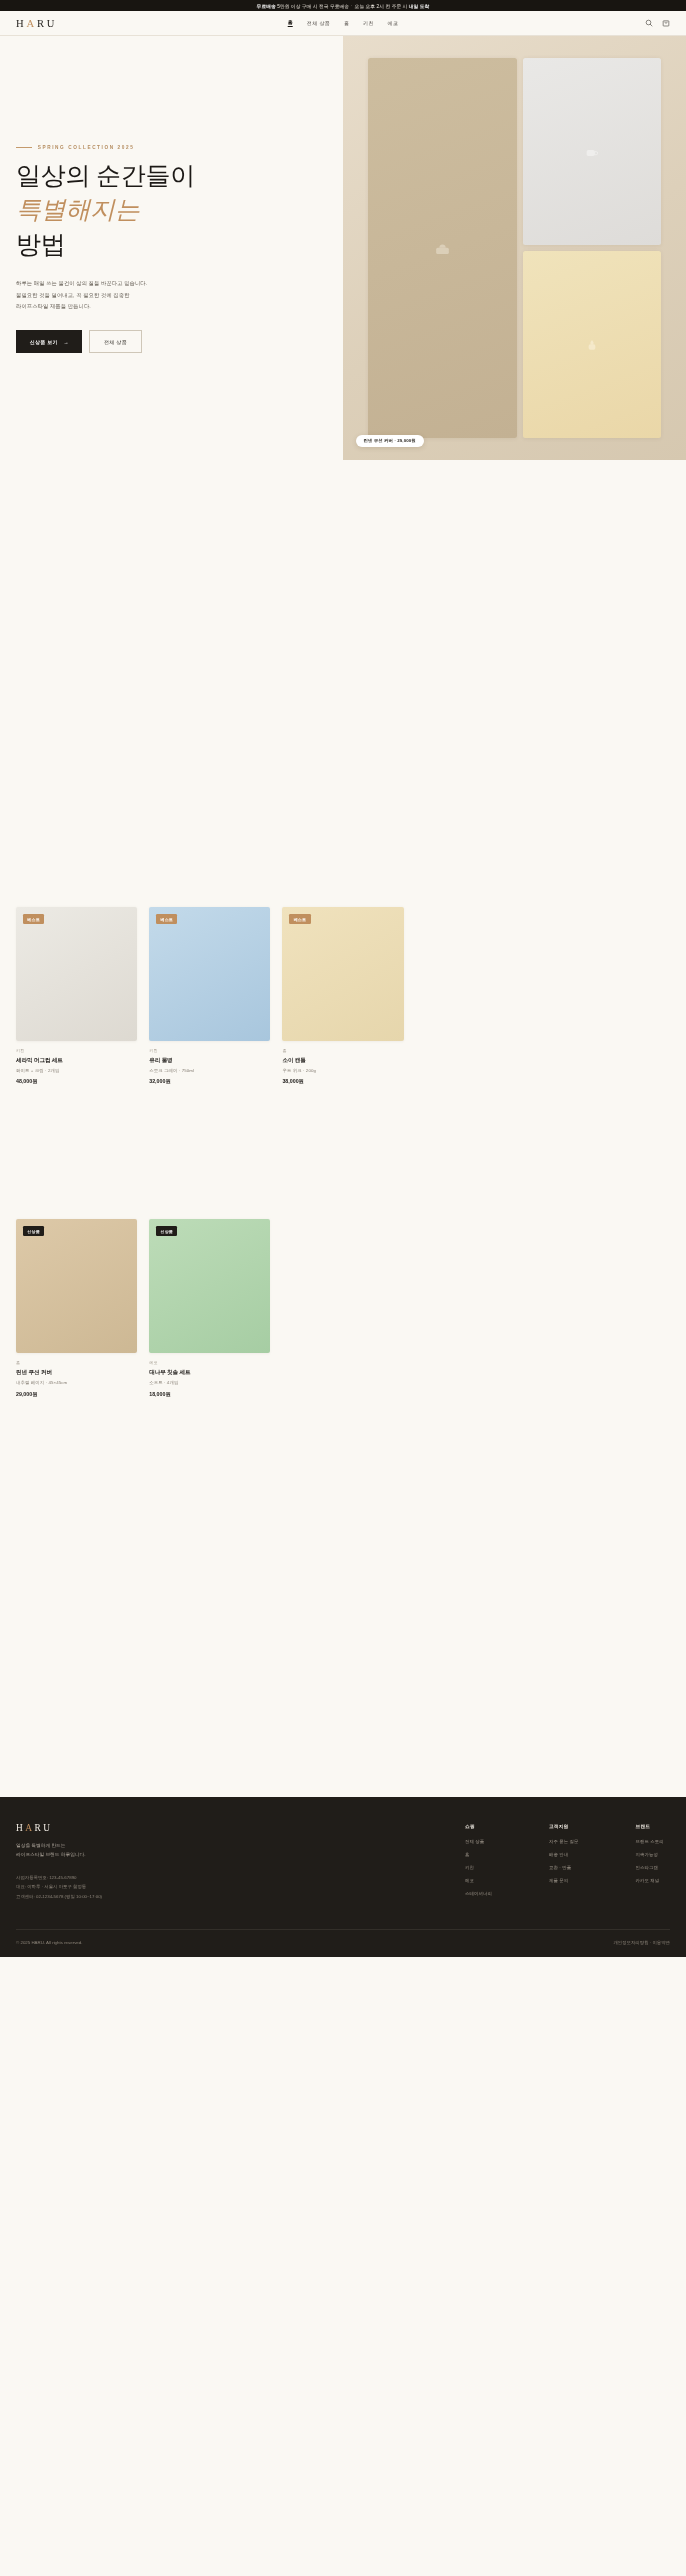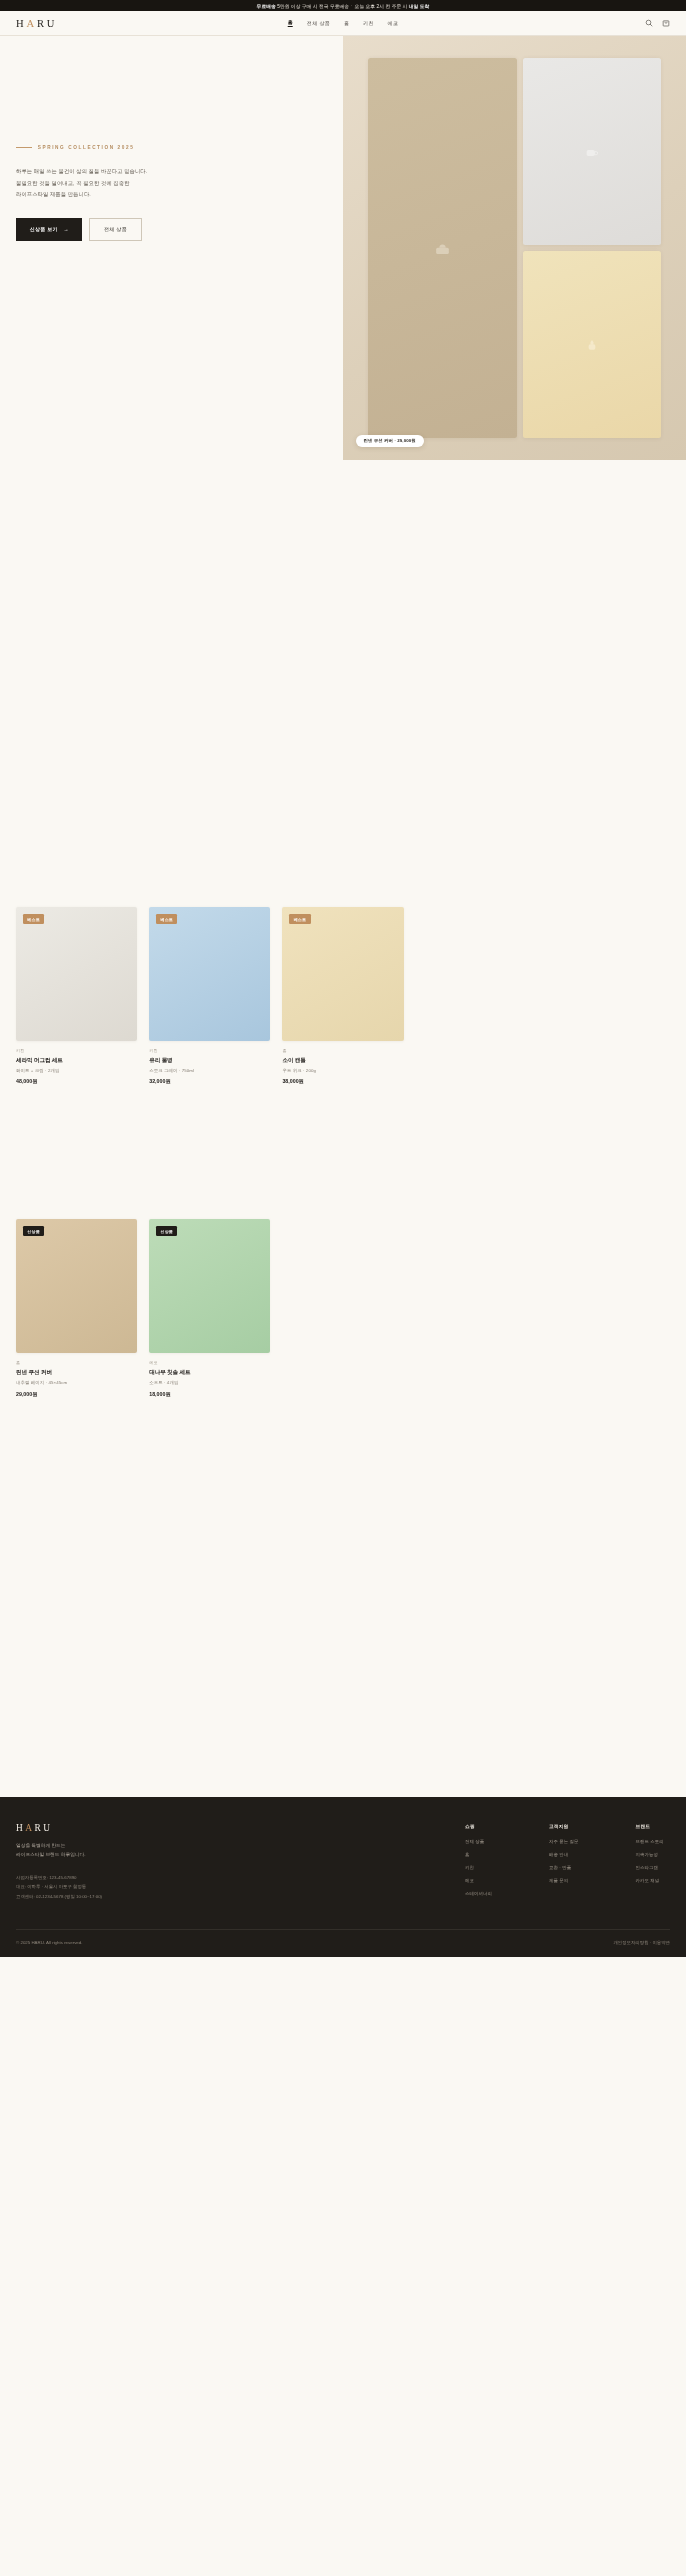--- a/index.html
+++ b/index.html
@@ -333,20 +333,25 @@
     </div>
     <div class="hero-badge">린넨 쿠션 커버 · 29,000원</div>
   </div>
 
   <div class="hero-text">
     <div class="eyebrow">
       <span class="line"></span>
       <span>SPRING COLLECTION 2025</span>
     </div>
 
+    <h1 class="hero-title">
+      <span>일상의 순간들이</span><br>
+      <span class="accent">특별해지는</span><br>
+      <span>방법</span>
+    </h1>
 
     <p class="hero-desc">
       <span>하루는 매일 쓰는 물건이 삶의 질을 바꾼다고 믿습니다.</span><br>
       <span>불필요한 것을 덜어내고, 꼭 필요한 것에 집중한</span><br>
       <span>라이프스타일 제품을 만듭니다.</span>
     </p>
 
     <div class="hero-btns">
       <button class="btn btn-primary">
         <span>신상품 보기</span>

